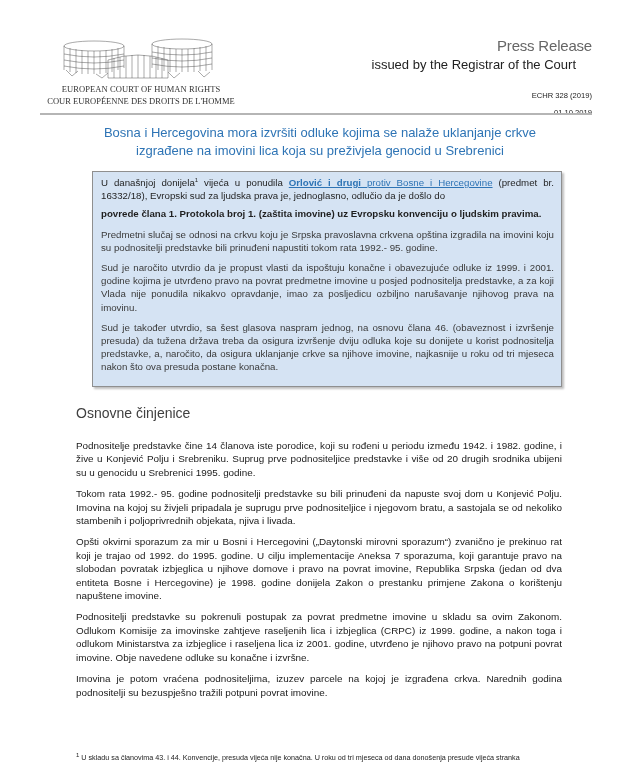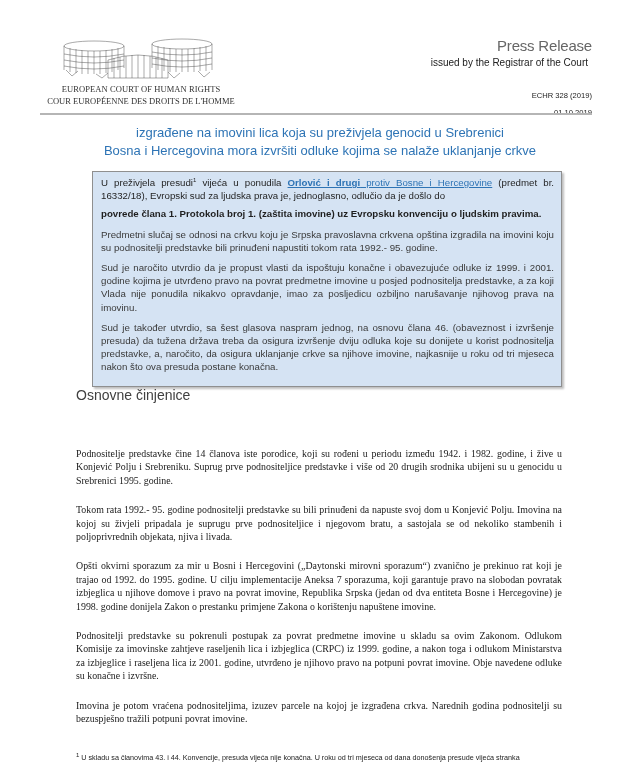--- a/index.html
+++ b/index.html
@@ -2,36 +2,36 @@
 <html><head>
   <meta charset="utf-8">
   <style>
     html, body { margin: 0; padding: 0; background: #ffffff; }
     body { width: 632px; height: 767px; overflow: hidden; position: relative; font-family: "Liberation Sans", sans-serif; color: #1a1a1a; }
     .header { position: absolute; left: 0; top: 0; width: 632px; height: 120px; }
     .logo { position: absolute; left: 58px; top: 38px; width: 160px; height: 42px; }
     .court-en { position: absolute; left: 36px; top: 84px; width: 210px; text-align: center; font-family: "Liberation Serif", serif; font-size: 8.5px; color: #333; letter-spacing: 0.1px; }
     .court-fr { position: absolute; left: 36px; top: 96px; width: 210px; text-align: center; font-family: "Liberation Serif", serif; font-size: 8.5px; color: #333; }
     .press-title { position: absolute; right: 40px; top: 37px; font-size: 15px; color: #666; font-family: "Liberation Sans", sans-serif; letter-spacing: -0.2px; }
-    .press-sub { position: absolute; right: 44px; top: 57px; font-size: 10px; color: #222; }
+    .press-sub { position: absolute; right: 56px; top: 57px; font-size: 13px; color: #222; }
     .ref-no { position: absolute; right: 40px; top: 91px; font-size: 7.6px; color: #222; }
     .ref-date { position: absolute; right: 40px; top: 87px; font-size: 7.6px; color: #222; margin-top: 21px; }
     .header-rule { position: absolute; left: 40px; top: 113px; width: 552px; height: 2px; background: #b5b5b5; }
     .main-title { position: absolute; left: 60px; top: 124px; width: 520px; text-align: center; font-size: 13px; line-height: 18px; color: #2e74b5; }
     .summary-box { position: absolute; left: 92px; top: 171px; width: 470px; height: 216px; background: #d5e3f3; border: 1px solid #8f8f8f; box-shadow: 2px 2px 2px #bfbfbf; box-sizing: border-box; padding: 4px 7px 0 8px; font-size: 9.7px; line-height: 13.2px; text-align: justify; color: #1f1f1f; }
     .summary-box p { margin: 0 0 7px 0; }
     .summary-box p.tight { margin-bottom: 5px; }
     .summary-box .bold { font-weight: bold; }
     .summary-box a { color: #2e74b5; text-decoration: underline; }
     .summary-box a.bold-link { font-weight: bold; text-decoration: underline; }
     .summary-box .muted { color: #3a3a3a; }
     sup { font-size: 6px; vertical-align: super; line-height: 0; }
-    .section-heading { position: absolute; left: 76px; top: 387px; font-size: 14px; color: #404040; }
+    .section-heading { position: absolute; left: 76px; top: 405px; font-size: 14px; color: #404040; }
     .body-text { position: absolute; left: 76px; top: 431px; width: 486px; font-size: 9.9px; line-height: 13.4px; text-align: justify; color: #1a1a1a; }
-    .body-text p { margin: 16px 0 8px 0; font-family: Liberation Serif, serif; }
+    .body-text p { margin: 8px 0 8px 0; }
     .footnote { position: absolute; left: 76px; top: 753px; width: 500px; font-size: 7.2px; line-height: 9px; color: #222; white-space: nowrap; overflow: hidden; }
   </style>
 </head>
 <body>
 
 <div class="header">
   <svg class="logo" viewBox="0 0 160 42">
     <g fill="none" stroke="#555" stroke-width="0.5">
 
       <ellipse cx="36" cy="8" rx="30" ry="5"></ellipse>
@@ -53,26 +53,26 @@
   <div class="court-en">EUROPEAN COURT OF HUMAN RIGHTS</div>
   <div class="court-fr">COUR EUROPÉENNE DES DROITS DE L'HOMME</div>
   <div class="press-title">Press Release</div>
   <div class="press-sub">issued by the Registrar of the Court</div>
   <div class="ref-no">ECHR 328 (2019)</div>
   <div class="ref-date">01.10.2019</div>
   <div class="header-rule"></div>
 </div>
 
 <div class="main-title">
+  <div>Bosna i Hercegovina mora izvršiti odluke kojima se nalaže uklanjanje crkve</div>
   <div>izgrađene na imovini lica koja su preživjela genocid u Srebrenici</div>
-  <div>Bosna i Hercegovina mora izvršiti odluke kojima se nalaže uklanjanje crkve</div>
 </div>
 
 <div class="summary-box">
-  <p class="tight"><span>U preživjela presudi</span><sup>1</sup><span> vijeća u ponudila </span><a class="bold-link" href="#">Orlović i drugi</a><a href="#"> protiv Bosne i Hercegovine</a><span> (predmet br. 16332/18), Evropski sud za ljudska prava je, jednoglasno, odlučio da je došlo do</span></p>
+  <p class="tight"><span>U današnjoj donijela</span><sup>1</sup><span> vijeća u ponudila </span><a class="bold-link" href="#">Orlović i drugi</a><a href="#"> protiv Bosne i Hercegovine</a><span> (predmet br. 16332/18), Evropski sud za ljudska prava je, jednoglasno, odlučio da je došlo do</span></p>
   <p class="bold">povrede člana 1. Protokola broj 1. (zaštita imovine) uz Evropsku konvenciju o ljudskim pravima.</p>
   <p class="muted">Predmetni slučaj se odnosi na crkvu koju je Srpska pravoslavna crkvena opština izgradila na imovini koju su podnositelji predstavke bili prinuđeni napustiti tokom rata 1992.- 95. godine.</p>
   <p class="muted">Sud je naročito utvrdio da je propust vlasti da ispoštuju konačne i obavezujuće odluke iz 1999. i 2001. godine kojima je utvrđeno pravo na povrat predmetne imovine u posjed podnositelja predstavke, a za koji Vlada nije ponudila nikakvo opravdanje, imao za posljedicu ozbiljno narušavanje njihovog prava na imovinu.</p>
   <p class="muted">Sud je također utvrdio, sa šest glasova naspram jednog, na osnovu člana 46. (obaveznost i izvršenje presuda) da tužena država treba da osigura izvršenje dviju odluka koje su donijete u korist podnositelja predstavke, a, naročito, da osigura uklanjanje crkve sa njihove imovine, najkasnije u roku od tri mjeseca nakon što ova presuda postane konačna.</p>
 </div>
 
 <div class="section-heading">Osnovne činjenice</div>
 
 <div class="body-text">
   <p>Podnositelje predstavke čine 14 članova iste porodice, koji su rođeni u periodu između 1942. i 1982. godine, i žive u Konjević Polju i Srebreniku. Suprug prve podnositeljice predstavke i više od 20 drugih srodnika ubijeni su u genocidu u Srebrenici 1995. godine.</p>

